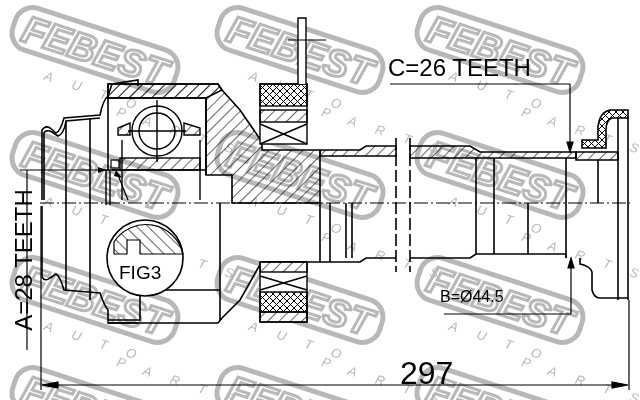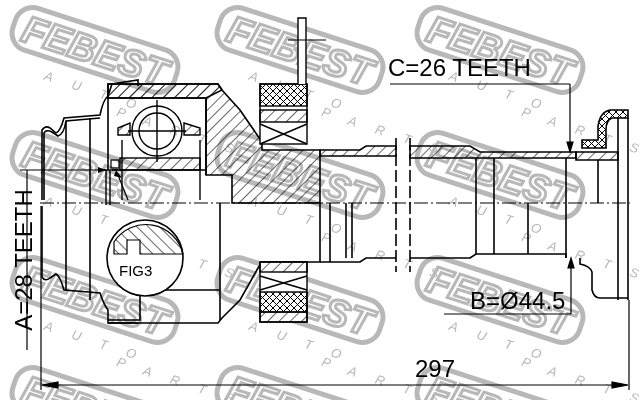--- a/index.html
+++ b/index.html
@@ -1,24 +1,24 @@
 <!DOCTYPE html>
 <html><head>
 <meta charset="utf-8">
 <style>
   html, body { margin:0; padding:0; background:#ffffff; }
   body { width:640px; height:400px; overflow:hidden; position:relative; font-family:"Liberation Sans", sans-serif; }
   #stage { position:absolute; left:0; top:0; width:520px; height:400px; }
   svg text { font-family:"Liberation Sans", sans-serif; }
   .lbl { position:absolute; color:#000; font-family:"Liberation Sans", sans-serif; white-space:nowrap; line-height:1; }
   #label-c { left:388px; top:56px; font-size:24px; }
-  #label-b { left:470px; top:289px; font-size:24px; }
-  #label-len { left:400px; top:357px; font-size:24px;margin-left:15px; }
+  #label-b { left:440px; top:289px; font-size:16px; }
+  #label-len { left:400px; top:357px; font-size:32px; }
   #label-a { left:-66px; top:248px; font-size:24px; transform:rotate(-90deg); transform-origin:center; width:180px; text-align:center; }
-  #label-fig { left:119px; top:263px; font-size:15px; }
+  #label-fig { left:119px; top:263px; font-size:19px; }
 </style>
 </head>
 <body>
 
 <div id="stage">
 <svg width="640" height="400" viewBox="0 0 640 400" xmlns="http://www.w3.org/2000/svg">
   <defs>
     <pattern id="hatch" patternUnits="userSpaceOnUse" width="8" height="8" patternTransform="rotate(45)">
       <line x1="0" y1="0" x2="0" y2="8" stroke="#000" stroke-width="1.2"></line>
     </pattern>

